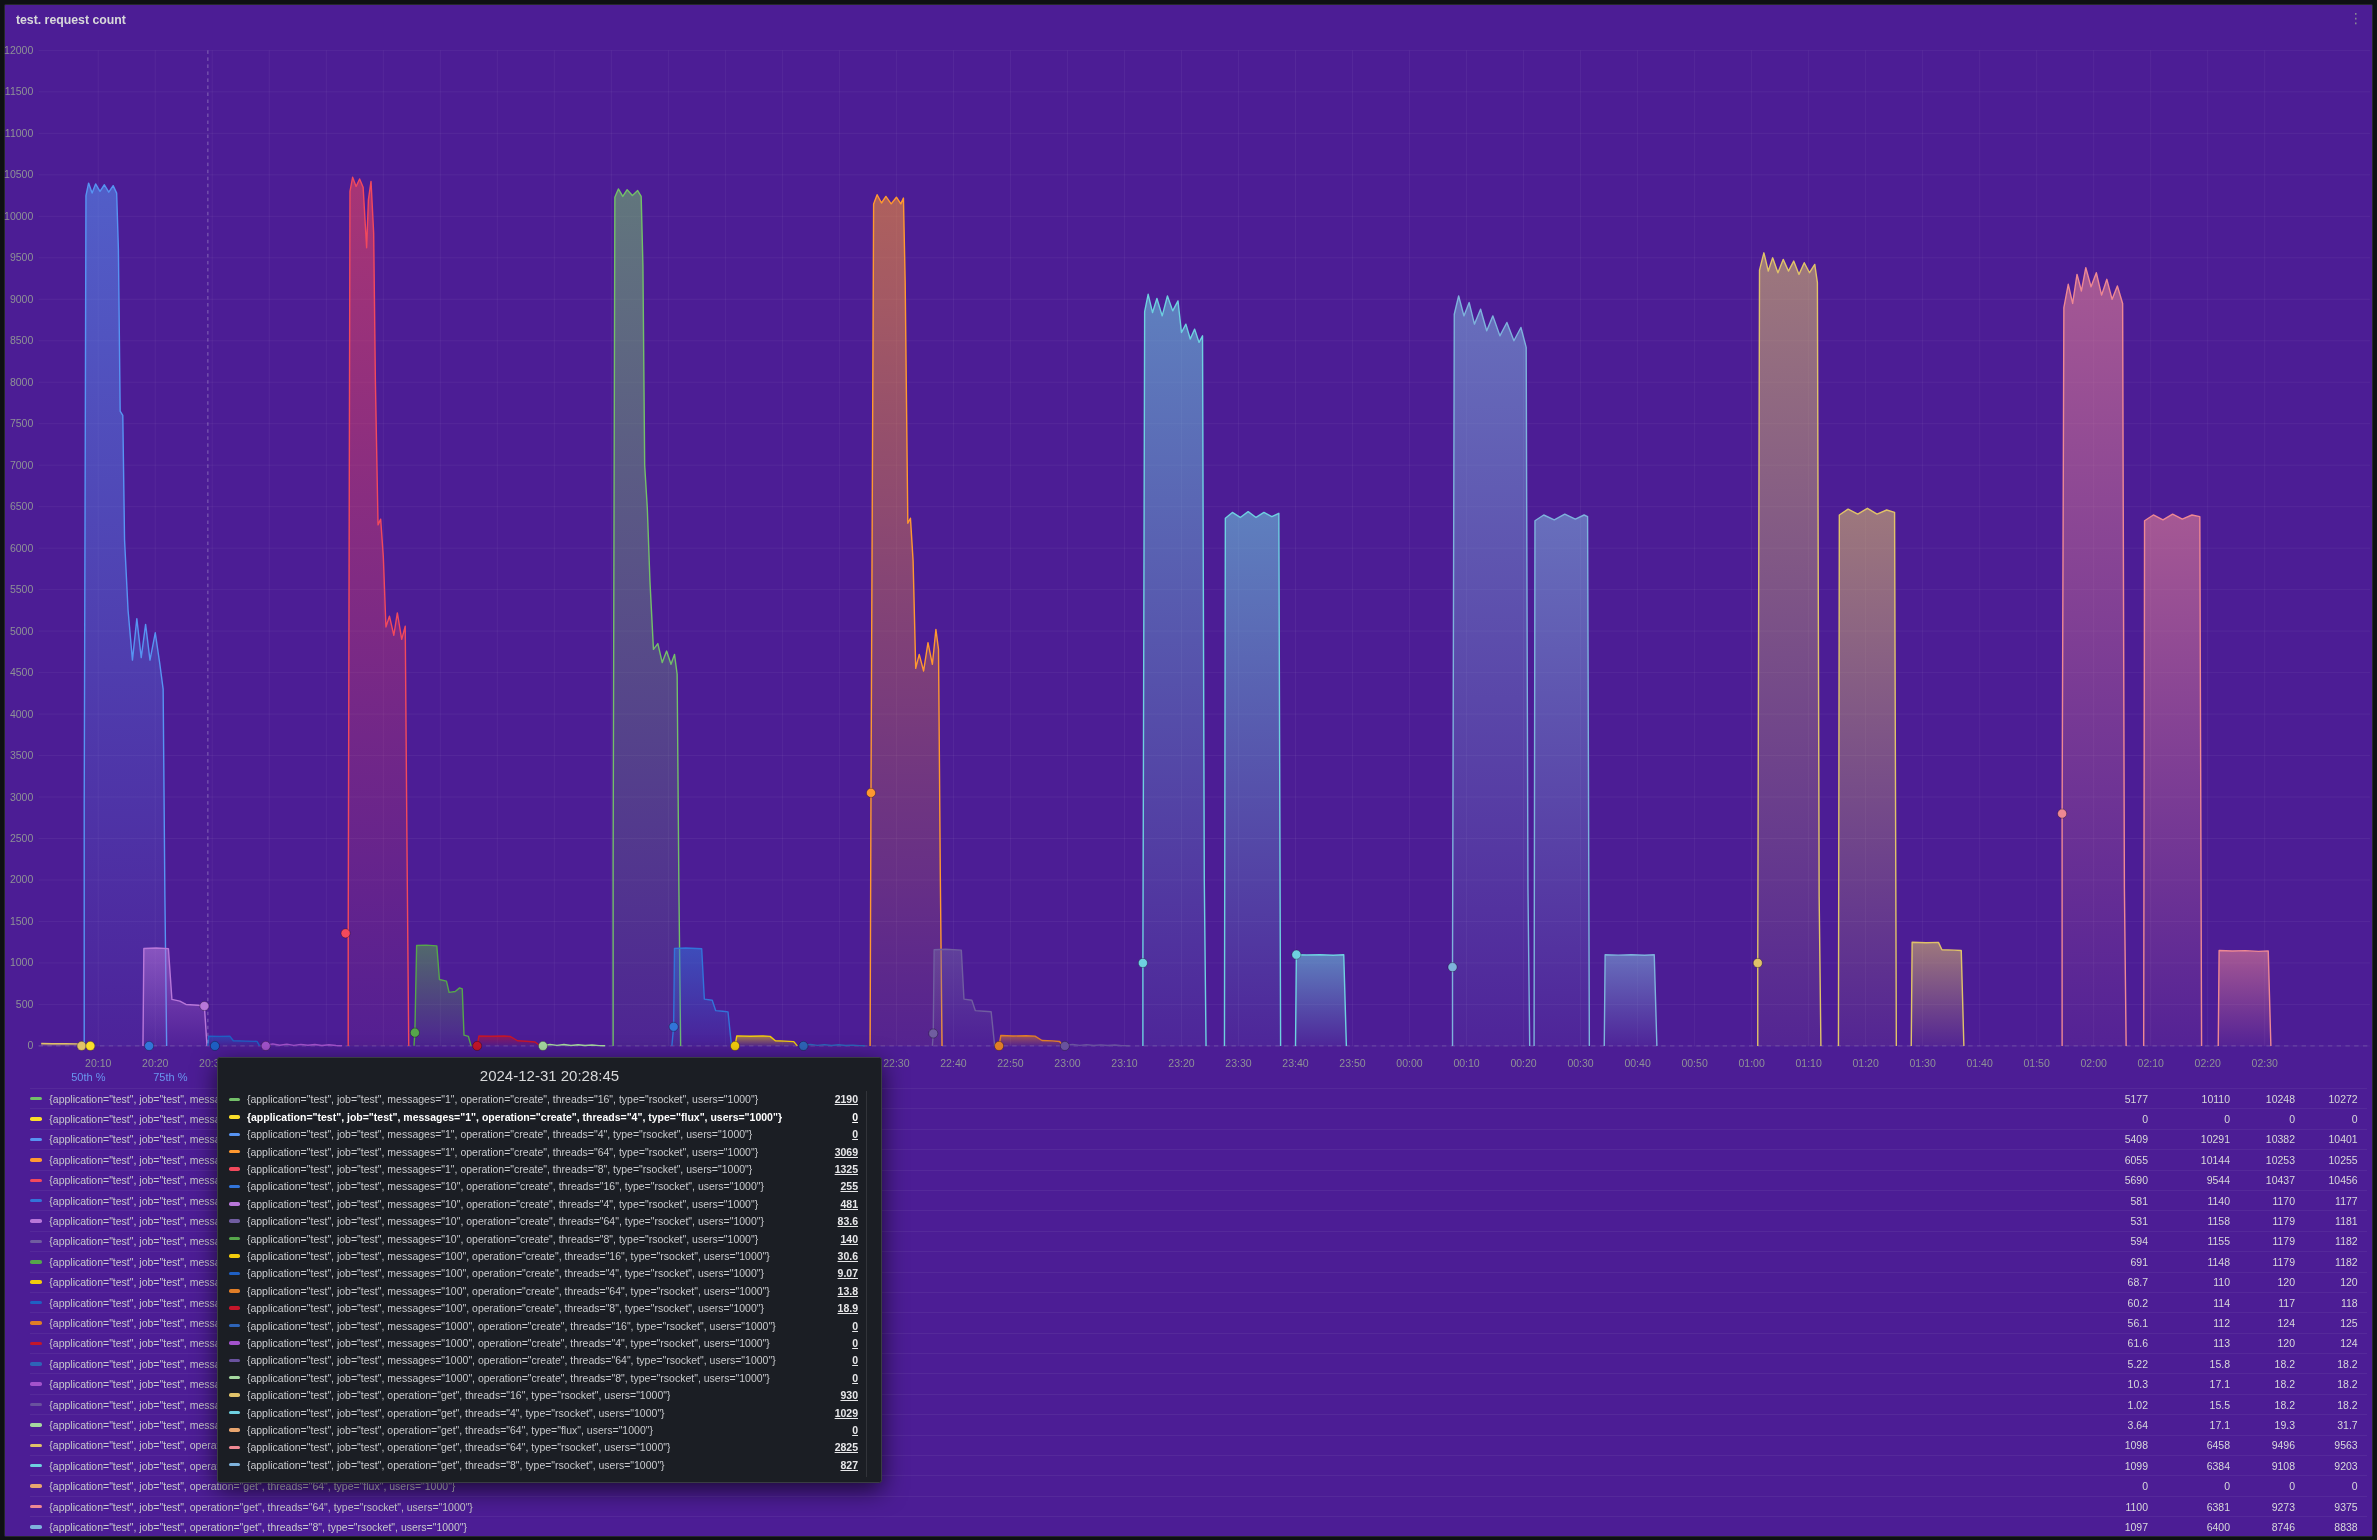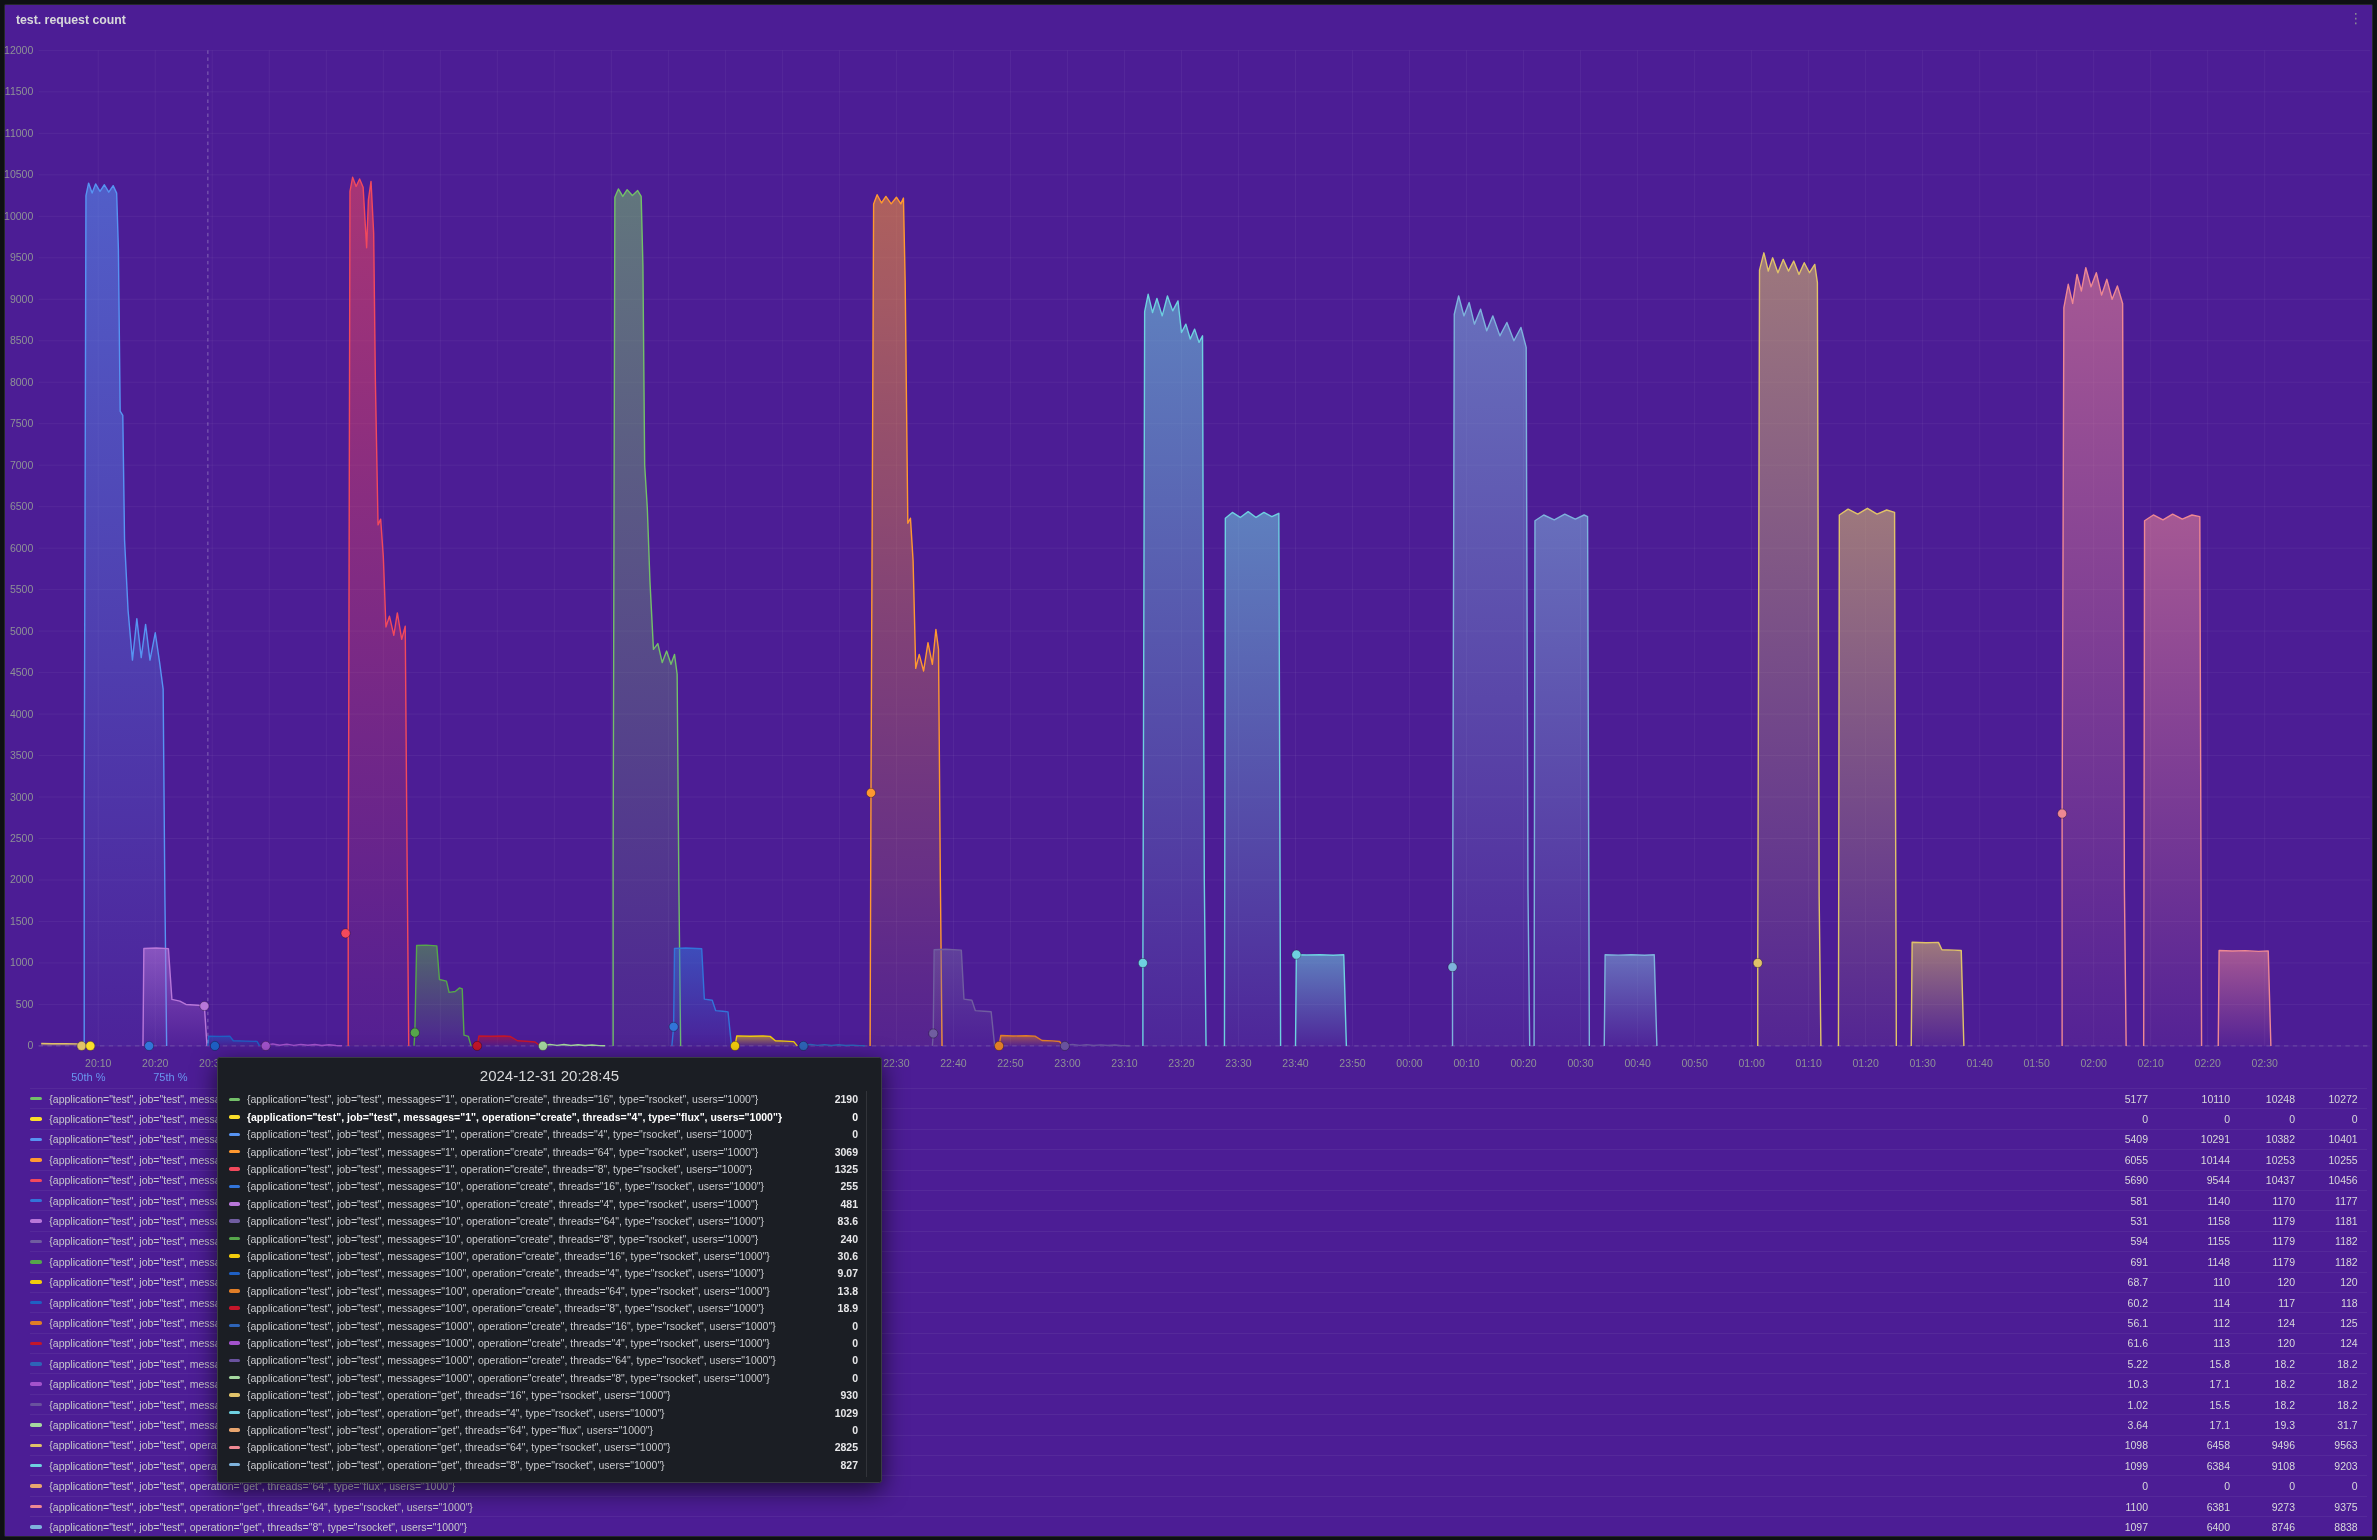--- a/index.html
+++ b/index.html
@@ -17,21 +17,21 @@
   .legend-row { display:flex; align-items:center; height:20.4px; border-top:0.9px solid rgba(255,255,255,0.055); font-size:10.5px; color:#c8c9cd; cursor:pointer; }
   .legend-row .lname { flex:1; white-space:nowrap; overflow:hidden; color:#c8c9cd; }
   .legend-row .pc { color:#d8d9da; }
   .swatch { width:12.3px; height:3.5px; border-radius:1.8px; margin-right:7px; flex:none; }
 
   .tooltip { position:absolute; left:217px; top:1057px; width:665px; height:426px; background:#1b1e24; border:0.9px solid #3a3d43; border-radius:2.6px; box-shadow:0 7px 24.6px rgba(0,0,0,0.65); z-index:5; overflow:hidden; }
   .tt-head { padding:8.8px 10.5px 7px 10.5px; font-size:15px; font-weight:400; color:#d8d9da;text-align:center; }
   .tt-row { display:flex; align-items:center; height:17.4px; padding:0 23px 0 10.5px; font-size:10.5px; color:#c9cacd; }
   .tt-row .swatch { width:11.4px; height:3.5px; }
   .tt-row .tt-name { white-space:nowrap; overflow:hidden; }
-  .tt-row .tt-val { margin-left:auto; font-weight:600; color:#e8e8ea; padding-left:8.8px; }
+  .tt-row .tt-val { margin-left:auto; font-weight:600; color:#e8e8ea; padding-left:8.8px;text-decoration:underline; }
   .tt-row.bold { color:#ffffff; font-weight:700; }
   .tt-row.bold .tt-val { color:#ffffff; }
   .tt-track { position:absolute; right:14px; top:33px; bottom:5.3px; width:0.9px; background:rgba(255,255,255,0.10); }
 </style>
 </head>
 <body>
 
 <div class="panel">
   <div class="panel-title">test. request count</div>
   <div class="kebab">⋮</div>
@@ -576,21 +576,21 @@
         <span class="tt-val">481</span>
       </div>
       <div class="tt-row">
         <span class="swatch" style="background: rgb(112, 93, 160);"></span>
         <span class="tt-name">{application="test", job="test", messages="10", operation="create", threads="64", type="rsocket", users="1000"}</span>
         <span class="tt-val">83.6</span>
       </div>
       <div class="tt-row">
         <span class="swatch" style="background: rgb(86, 166, 75);"></span>
         <span class="tt-name">{application="test", job="test", messages="10", operation="create", threads="8", type="rsocket", users="1000"}</span>
-        <span class="tt-val">240</span>
+        <span class="tt-val">140</span>
       </div>
       <div class="tt-row">
         <span class="swatch" style="background: rgb(242, 204, 12);"></span>
         <span class="tt-name">{application="test", job="test", messages="100", operation="create", threads="16", type="rsocket", users="1000"}</span>
         <span class="tt-val">30.6</span>
       </div>
       <div class="tt-row">
         <span class="swatch" style="background: rgb(31, 96, 196);"></span>
         <span class="tt-name">{application="test", job="test", messages="100", operation="create", threads="4", type="rsocket", users="1000"}</span>
         <span class="tt-val">9.07</span>

